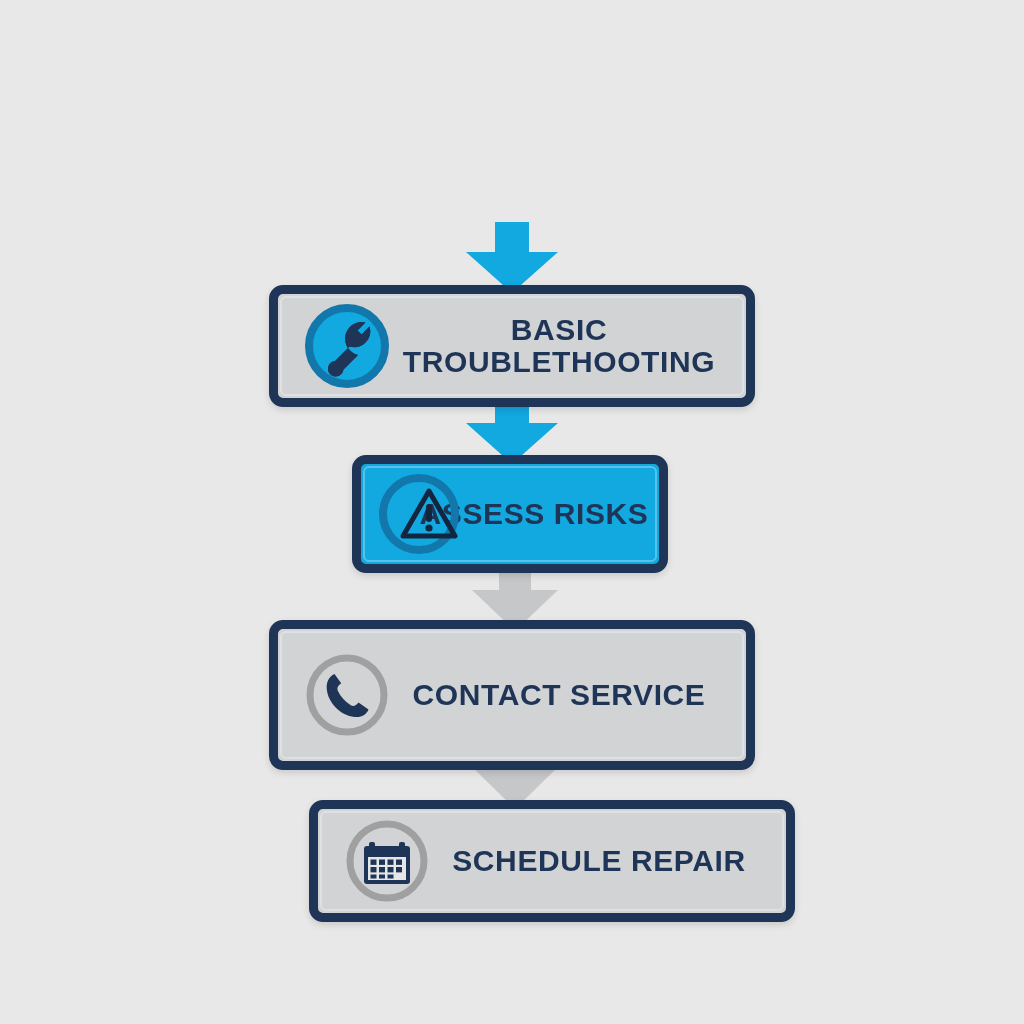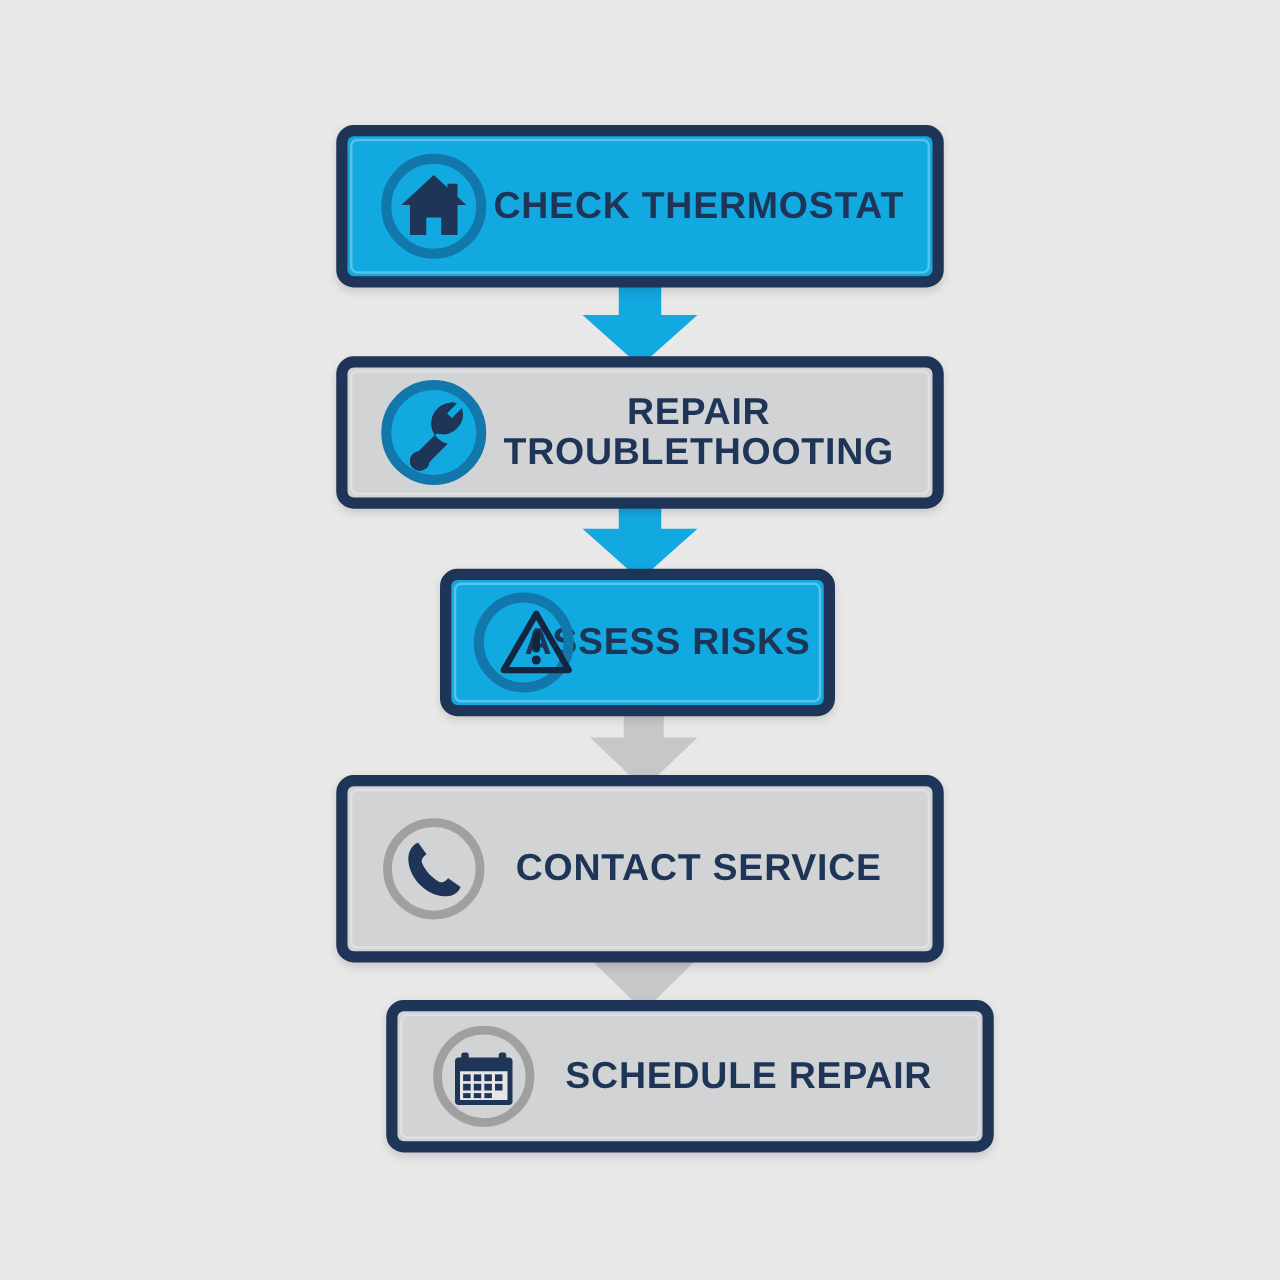--- a/index.html
+++ b/index.html
@@ -108,44 +108,34 @@
       <path d="M31 0 H63 V30 H90 L47 71 L4 30 H31 Z" fill="#c6c7c8"></path>
     </svg>
   </div>
 
   <div class="arrow" style="left:468px; top:735px; width:94px; height:75px;">
     <svg width="94" height="75" viewBox="0 0 94 75" aria-hidden="true">
       <path d="M31 0 H63 V32 H90 L47 74 L4 32 H31 Z" fill="#c6c7c8"></path>
     </svg>
   </div>
 
-  <div class="step-box fill-blue" style="left:269px; top:100px; width:486px; height:130px;">
-    <span class="step-icon">
-      <svg width="86" height="86" viewBox="0 0 86 86">
-        <circle cx="43" cy="43" r="38" fill="none" stroke="#1277ab" stroke-width="8"></circle>
-        <path d="M43 18 L69 42 L62 42 L62 66 L49 66 L49 52 L37 52 L37 66 L24 66 L24 42 L17 42 Z" fill="#1f3557"></path>
-        <rect x="54" y="25" width="8" height="14" fill="#1f3557"></rect>
-      </svg>
-    </span>
-    <span class="step-label">CHECK THERMOSTAT</span>
-  </div>
 
   <div class="step-box fill-gray" style="left:269px; top:285px; width:486px; height:122px;">
     <span class="step-icon">
       <svg width="86" height="86" viewBox="0 0 86 86">
         <circle cx="43" cy="43" r="38" fill="#12a8e0" stroke="#1277ab" stroke-width="8"></circle>
         <path d="M61.5 19.5 L53.5 27.5 L57.5 31.5 L65.5 23.5
                  A16 16 0 0 1 45.5 43.5
                  L31 58 A7.8 7.8 0 1 0 39.5 66.5
                  L54 52 A16 16 0 0 1 61.5 19.5 Z" fill="#1f3557"></path>
         <path d="M61.5 19.5 A16 16 0 0 0 54 52 L39.5 66.5 A7.8 7.8 0 1 1 31 58 L45.5 43.5
                  A16 16 0 0 0 65.5 23.5 L57.5 31.5 L53.5 27.5 Z" fill="#1f3557"></path>
       </svg>
     </span>
-    <span class="step-label">REPAIR
+    <span class="step-label">BASIC
 TROUBLETHOOTING</span>
   </div>
 
   <div class="step-box fill-blue narrow" style="left:352px; top:455px; width:316px; height:118px;">
     <span class="step-icon">
       <svg width="86" height="86" viewBox="0 0 86 86">
         <circle cx="40" cy="43" r="36" fill="none" stroke="#1277ab" stroke-width="8"></circle>
         <path d="M50 20 L76 65 H24 Z" fill="none" stroke="#12263f" stroke-width="5" stroke-linejoin="round"></path>
         <rect x="47" y="33" width="6" height="18" rx="3" fill="#12263f"></rect>
         <circle cx="50" cy="57" r="3.6" fill="#12263f"></circle>

